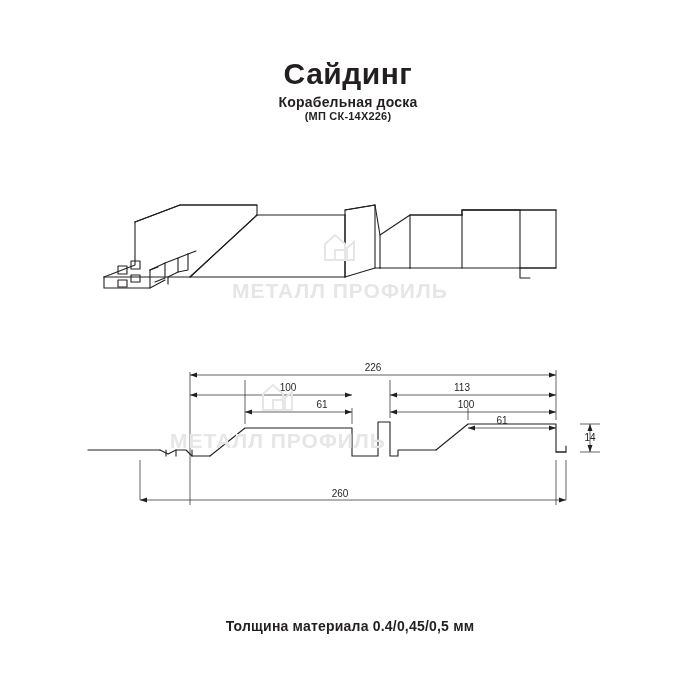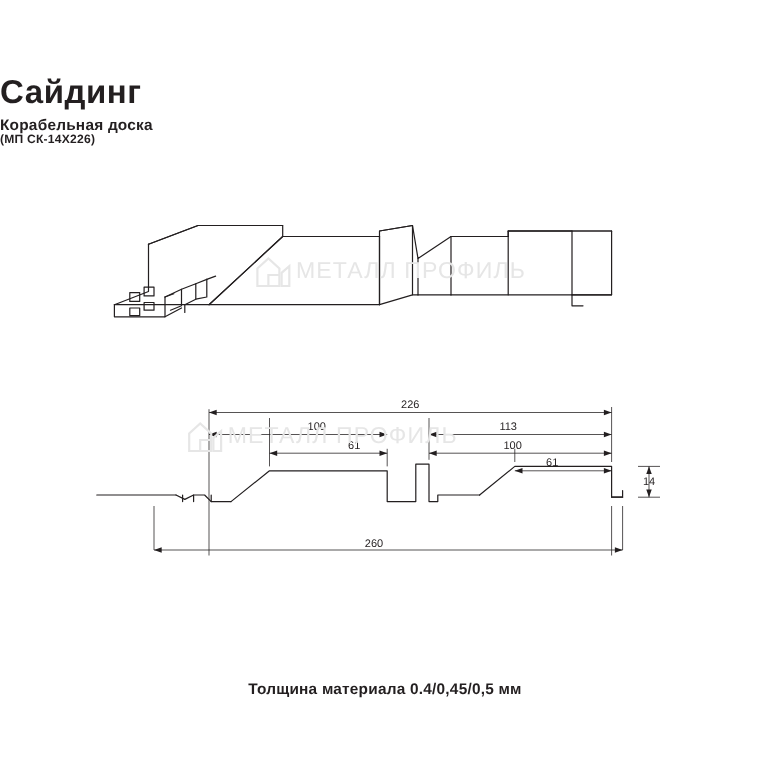--- a/index.html
+++ b/index.html
@@ -17,23 +17,24 @@
   }
   .page {
     position: relative;
     width: 700px;
     height: 700px;
     box-sizing: border-box;
   }
   
   .header {
     position: absolute;
-    top: 68px;
+    top: 57px;
     left: 0;
     width: 696px;
+    text-align: center;
   }
   .title {
     font-size: 30px;
     font-weight: bold;
     letter-spacing: 0.5px;
     line-height: 1.1;
     margin: 0;
   }
   .subtitle {
     font-size: 14px;
@@ -57,24 +58,25 @@
   .drawing svg {
     display: block;
   }
   
   .wm {
     position: absolute;
     pointer-events: none;
     opacity: 1;
     display: flex;
     align-items: center;
-    gap: 3px;
+    gap: 17px;
     color: #e8e8e8;
-    font-weight: normal;
+    font-weight: bold;
     white-space: nowrap;
+    flex-direction: column;
   }
   .wm .wm-text {
     font-size: 21px;
     letter-spacing: 1px;
     color: #e6e6e6;
   }
   .wm .wm-mark {
     width: 34px;
     height: 30px;
   }

